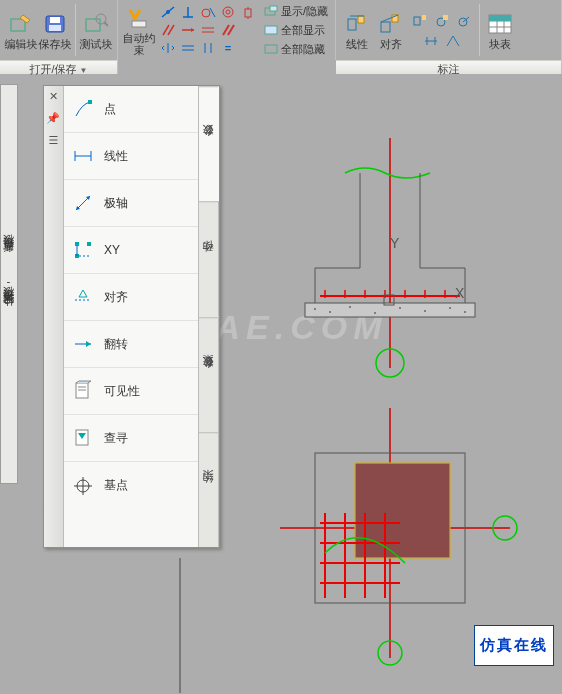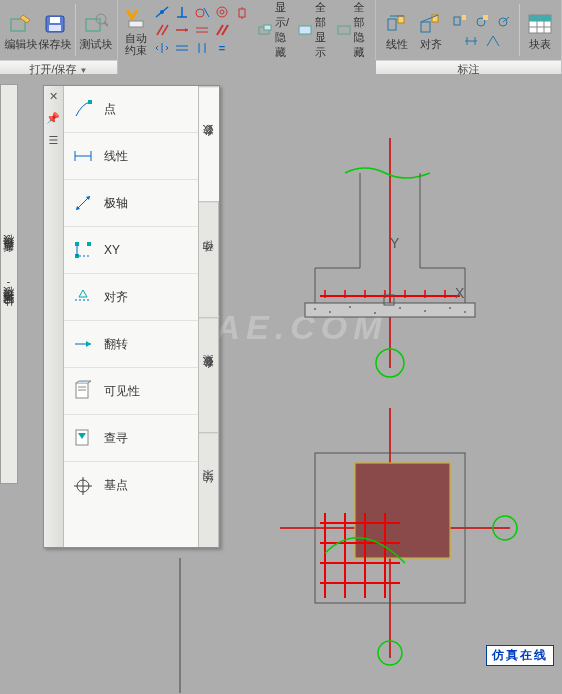--- a/index.html
+++ b/index.html
@@ -62,21 +62,21 @@
     grid-template-rows: repeat(3, 18px);
     gap: 0;
     margin-left: 2px;
   }
   .tb {
     width: 20px; height: 18px;
     display: flex; align-items: center; justify-content: center;
     cursor: pointer;
   }
   .row-items {
-    display: flex; flex-direction: row; gap: 1px; margin-left: 3px;
+    display: flex; flex-direction: column; gap: 1px; margin-left: 3px;
   }
   .row-item {
     display: flex; align-items: center; gap: 3px; height: 18px;
     cursor: pointer; padding: 0 3px;
   }
   .row-item .sico { width: 14px; height:14px; display:flex;align-items:center;justify-content:center;}
   .row-item .t { font-size: 11px; color:#333;}
   .vsep { width:1px; background:#c8c8c4; height:52px; margin:0 3px;}
   .mini-icons { display:flex; gap:2px; margin-top:2px;}
 
@@ -133,22 +133,22 @@
   }
   .ptab.active { background:#f8f8f6; border-left:1px solid #f8f8f6;}
 
   
   .canvas {
     position:absolute; left:0; top:78px; right:0; bottom:0;
     background:#adadad;
   }
   .watermark-logo {
     position:absolute; right:8px; bottom:28px;
-    font-size:12px; font-weight:bold; color:#003fbf;
-    background:#fff; border:1px solid #049; padding:1px 5px;
+    font-size:15px; font-weight:bold; color:#003fbf;
+    background:#fff; border:1px solid #049; padding:10px 5px;
     letter-spacing:2px;
   }
   .watermark-url {
     position:absolute; right:8px; bottom:6px;
     font-size:14px; font-weight:bold; color:#d00;
   }
   .wm-center {
     position:absolute; left:160px; top:230px;
     font-size:34px; font-weight:bold; color:rgba(255,255,255,.25);
     letter-spacing:6px; font-style:italic;

